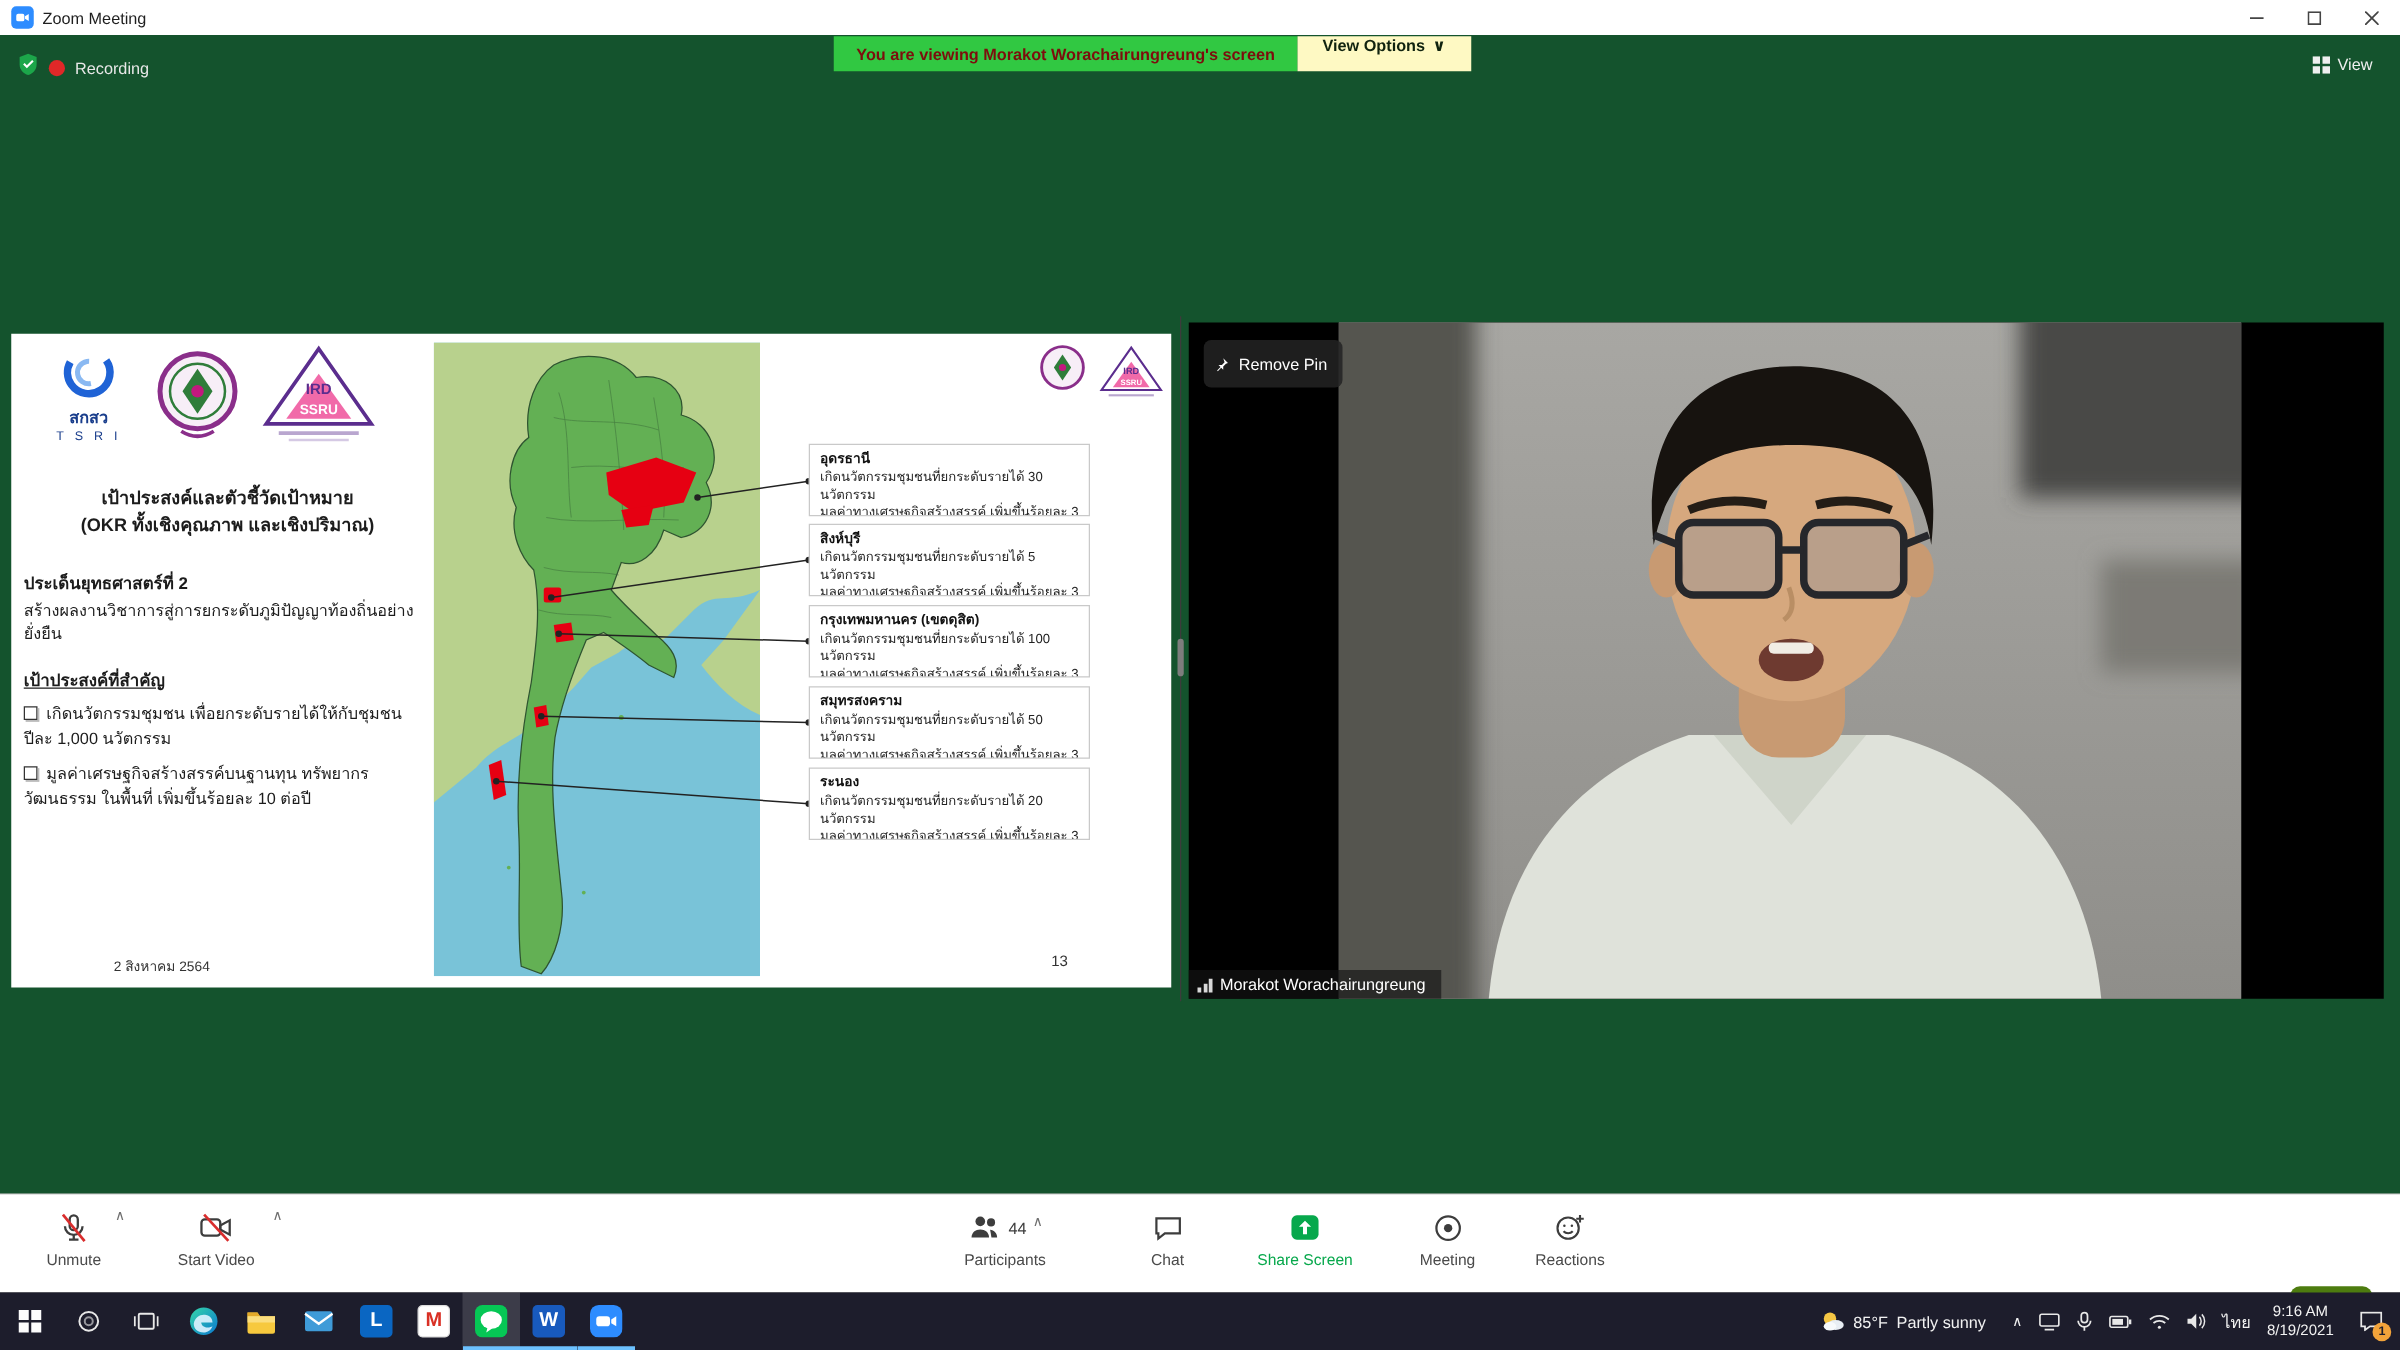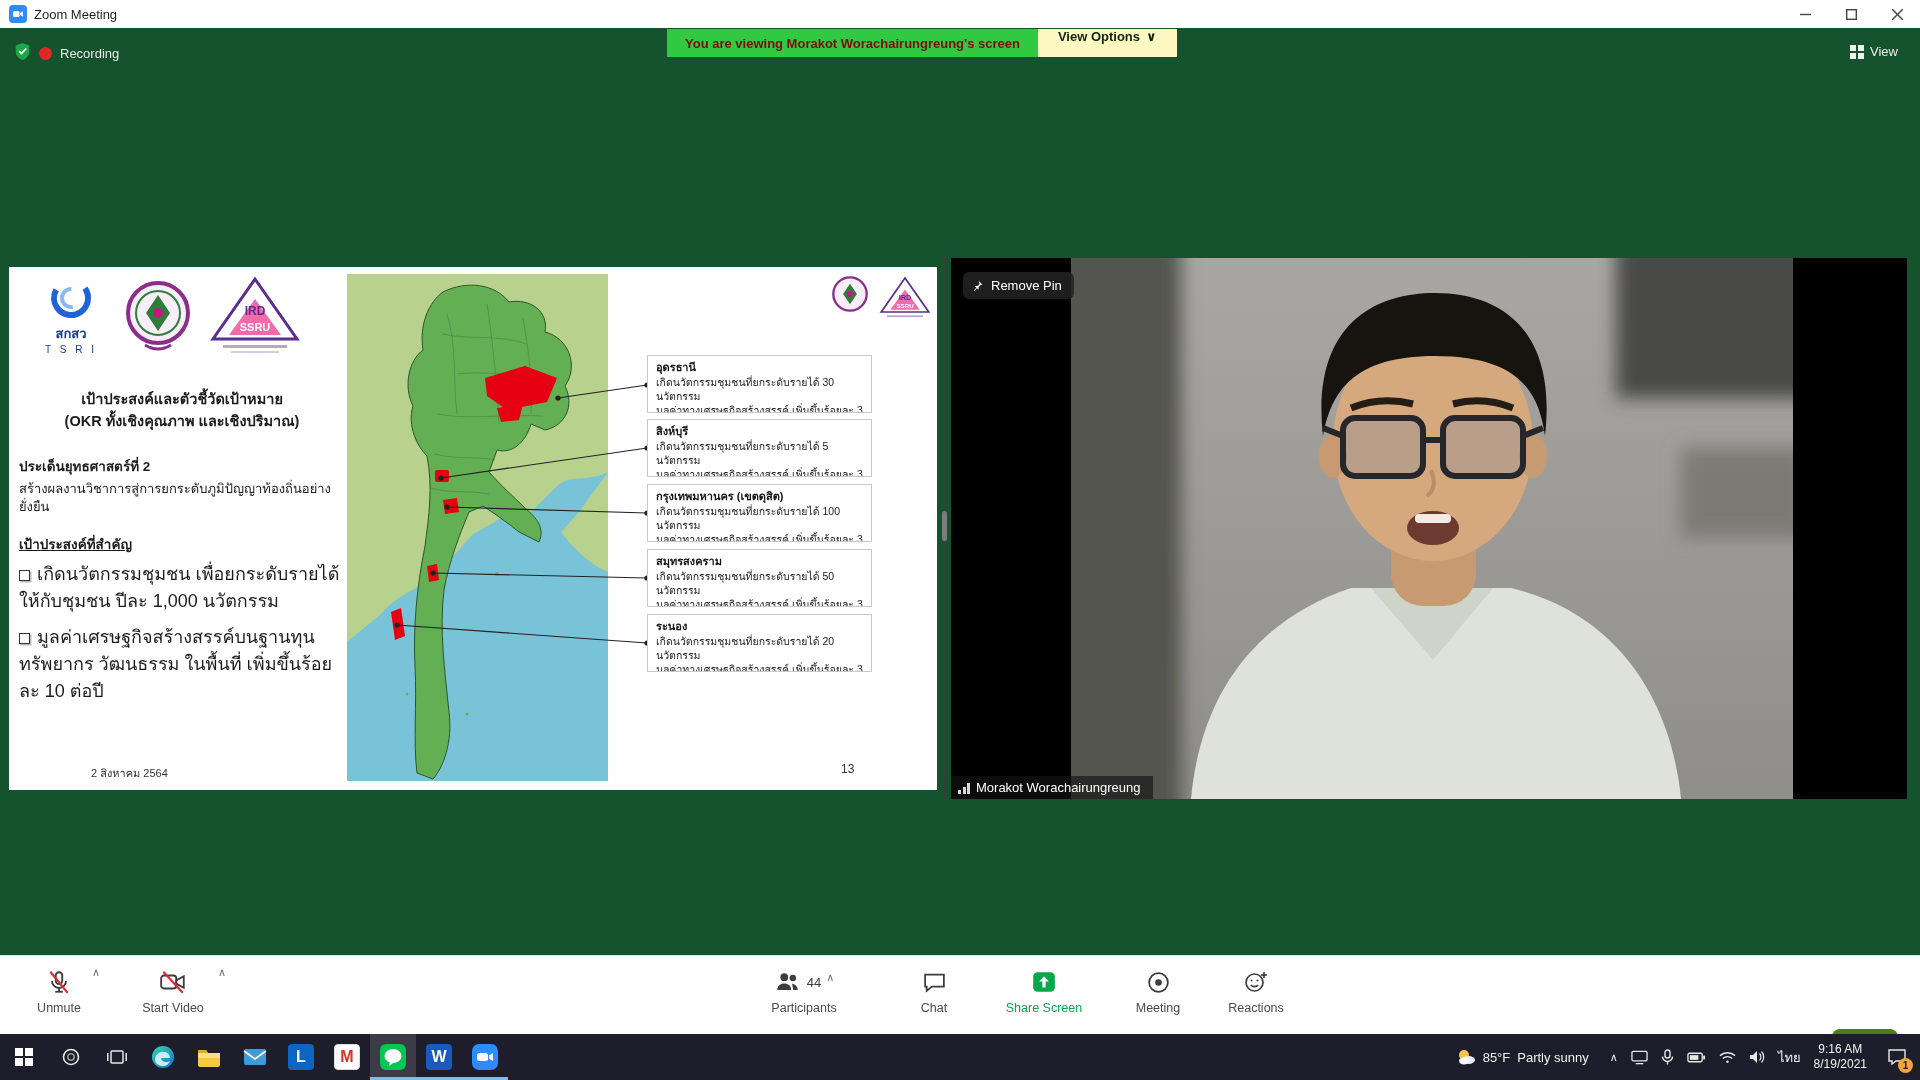--- a/index.html
+++ b/index.html
@@ -36,35 +36,35 @@
   .slide-overlay { position:absolute; left:0; top:0; width:928px; height:523px; z-index:1; pointer-events:none; }
   .map-box { position:absolute; left:338px; top:7px; width:261px; height:507px; z-index:0; }
   .logo-row { position:absolute; left:26px; top:8px; display:flex; gap:18px; align-items:flex-start; }
   .logo-tsri { display:flex; flex-direction:column; align-items:center; width:72px; }
   .logo-tsri .t1 { font-size:13px; font-weight:bold; color:#1a3e8c; margin-top:2px; }
   .logo-tsri .t2 { font-size:10px; letter-spacing:3px; color:#1a3e8c; }
   .slide-left { position:absolute; left:10px; top:122px; width:326px; z-index:2; color:#1c1c1c; }
   .slide-title { text-align:center; font-weight:bold; font-size:14.5px; line-height:1.5; margin-bottom:22px; }
   .s-head { font-weight:bold; font-size:13.5px; margin-bottom:3px; }
   .s-text { font-size:13px; line-height:1.45; margin-bottom:16px; }
-  .s-bullet { font-size:18px; line-height:1.5; margin-bottom:9px; }
+  .s-bullet { font-size:13px; line-height:1.5; margin-bottom:9px; }
   .chk { display:inline-block; width:11px; height:11px; border:1.6px solid #333; margin-right:7px;
     vertical-align:-1px; box-shadow:1.5px 1.5px 0 #bbb; }
   .callout { position:absolute; left:638px; width:225px; height:58px; background:#fff;
     border:1px solid #c9c9c9; padding:4px 8px; z-index:2; overflow:hidden; }
   .callout .prov { font-size:11px; font-weight:bold; color:#111; line-height:1.35; }
   .callout .ln { font-size:10.5px; color:#222; line-height:1.35; }
   .slide-date { position:absolute; left:82px; top:497px; font-size:11px; color:#333; z-index:2; }
   .slide-page { position:absolute; left:832px; top:495px; font-size:12px; color:#333; z-index:2; }
   .logos-tr { position:absolute; right:6px; top:8px; display:flex; gap:10px; align-items:flex-start; z-index:2; }
 
   
   .video-panel { position:absolute; left:951px; top:230px; width:956px; height:541px; background:#000; }
   .video-inner { position:absolute; left:120px; top:0; width:722px; height:541px; overflow:hidden; background:#8f8e8a; }
-  .remove-pin { position:absolute; left:12px; top:14px; height:27px; display:flex; align-items:center; gap:7px;
+  .remove-pin { position:absolute; left:12px; top:14px; height:38px; display:flex; align-items:center; gap:7px;
     background:rgba(35,35,35,0.85); color:#fff; font-size:13px; padding:0 12px 0 8px; border-radius:6px;
     cursor:pointer; z-index:3; }
   .name-tag { position:absolute; left:0; bottom:0; display:flex; align-items:center; gap:6px;
     background:rgba(20,20,20,0.65); color:#fff; font-size:13px; padding:4px 12px 4px 7px; z-index:3; }
   .sig-bars { display:inline-flex; align-items:flex-end; gap:1.5px; height:12px; }
   .sig-bars i { display:block; width:3px; background:#d8d8d8; }
 
   .divider { position:absolute; left:942px; top:225px; width:5px; height:548px; }
   .divider .line { position:absolute; left:2px; top:0; width:1px; height:100%; background:#3c3c3c; }
   .divider .grip { position:absolute; left:0; top:258px; width:5px; height:30px; border-radius:3px; background:#7d7d7d; }

